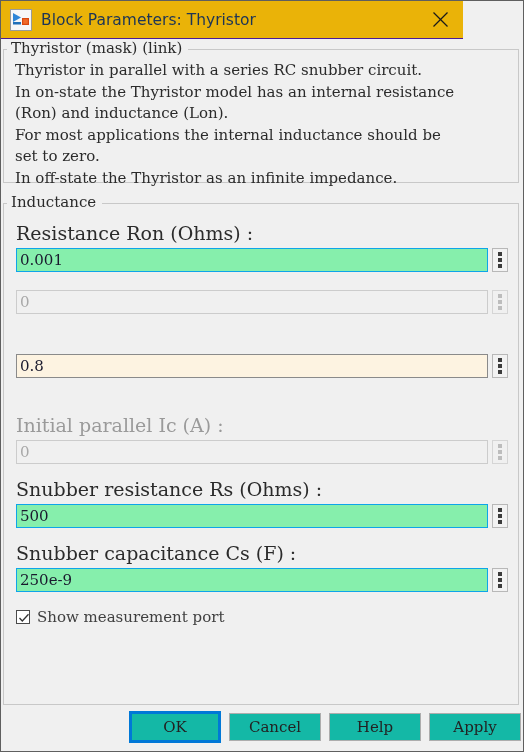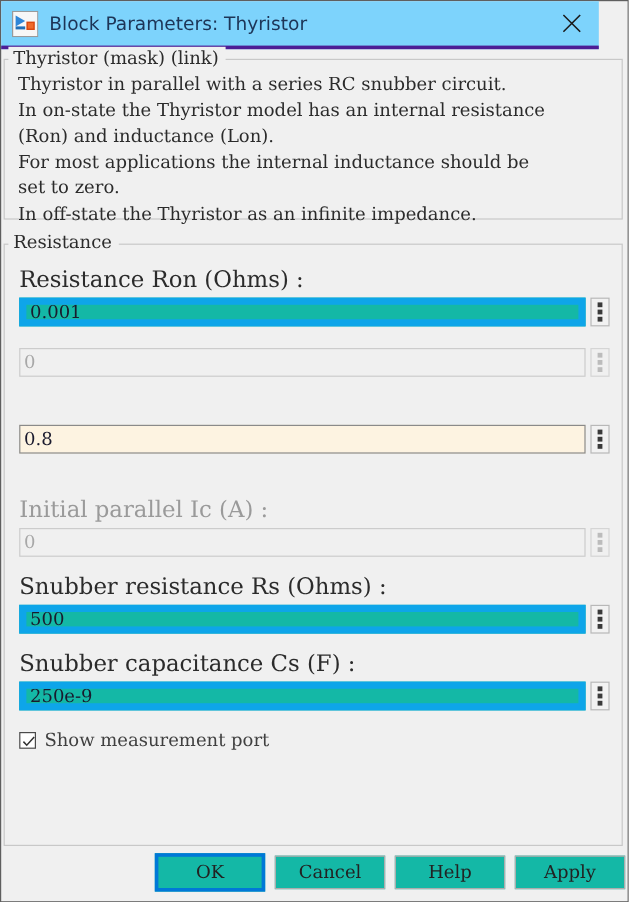--- a/index.html
+++ b/index.html
@@ -20,24 +20,24 @@
     height: 752px;
     box-sizing: border-box;
     background: #f0f0f0;
     border: 1px solid #5f5f5f;
   }
 
   
   .titlebar {
     position: absolute;
     left: 0; top: 0;
-    width: 498px;
+    width: 462px;
     height: 37px;
-    background: #7dd3fc;
-    border-bottom: 3px solid #4c1d95;
+    background: #eab308;
+    border-bottom: 1px solid #4c1d95;
     display: flex;
     align-items: center;
   }
   .title-icon {
     width: 22px;
     height: 22px;
     margin-left: 9px;
     margin-right: 9px;
     flex: 0 0 auto;
     position: relative;
@@ -125,22 +125,22 @@
   .field-row {
     display: flex;
     align-items: stretch;
     height: 24px;
     margin-top: 4px;
   }
   .text-input {
     flex: 1 1 auto;
     box-sizing: border-box;
     height: 24px;
-    border: 6px solid #0ea5e9;
-    background: #14b8a6;
+    border: 1px solid #0ea5e9;
+    background: #86efac;
     font-family: "DejaVu Serif", "Liberation Serif", serif;
     font-size: 15px;
     color: #1a1a2e;
     padding: 0 3px;
     line-height: 22px;
     outline: none;
     border-radius: 0;
   }
   .text-input.focused {
     background: #fdf3e1;
@@ -259,21 +259,21 @@
     <span class="group-legend">Thyristor (mask) (link)</span>
     <div class="desc-body">Thyristor in parallel with a series RC snubber circuit.
 In on-state the Thyristor model has an internal resistance
 (Ron) and inductance (Lon).
 For most applications the internal inductance should be
 set to zero.
 In off-state the Thyristor as an infinite impedance.</div>
   </div>
 
   <div class="groupbox" id="params-group">
-    <span class="group-legend">Resistance</span>
+    <span class="group-legend">Inductance</span>
 
     <div class="field" style="top:18px;">
       <span class="field-label">Resistance Ron (Ohms) :</span>
       <div class="field-row">
         <input class="text-input" type="text" value="0.001" style="">
         <span class="spin-btn">
           <span class="dot"></span>
             <span class="dot"></span>
             <span class="dot"></span>
         </span>

